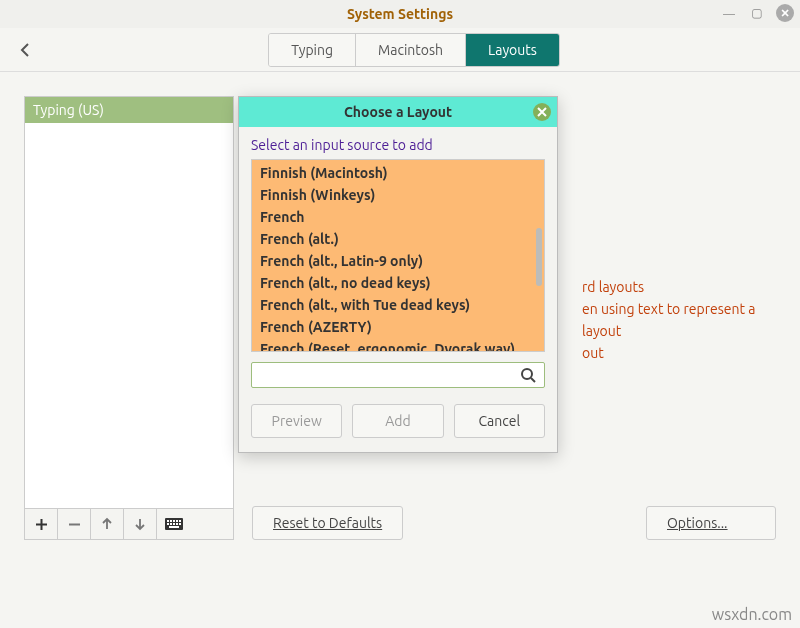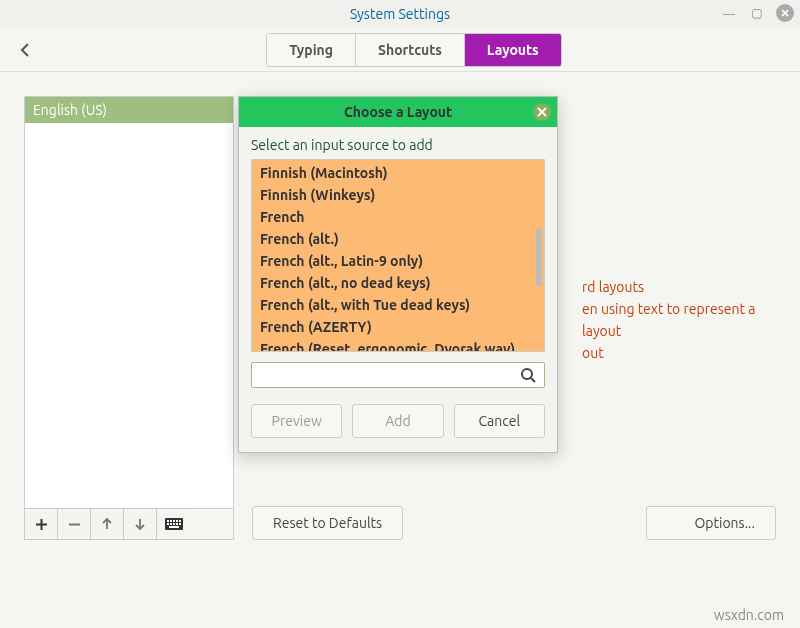--- a/index.html
+++ b/index.html
@@ -1,56 +1,56 @@
 <!DOCTYPE html>
 <html><head>
 <meta charset="utf-8">
 <style>
 * { box-sizing: border-box; margin: 0; padding: 0; font-family: "Segoe UI", "Ubuntu", sans-serif; font-size: 14px; }
 body { background: #f5f5f2; width: 800px; height: 628px; overflow: hidden; position: relative; }
 .titlebar { height: 28px; display: flex; align-items: center; justify-content: center; position: relative; background: #f0f0ed; }
-.titlebar-title { font-weight: normal; color: #0369a1; }
+.titlebar-title { font-weight: bold; color: #a16207; }
 .titlebar-controls { position: absolute; right: 6px; top: 4px; display: flex; gap: 10px; }
 .titlebar-controls span { width: 18px; height: 18px; display: flex; align-items: center; justify-content: center; color: #888; font-size: 12px; }
 .titlebar-controls .close { background: #aaa; border-radius: 50%; color: #fff; font-weight: bold; font-size: 11px; }
-.header-row { height: 44px; display: flex; align-items: center; padding: 0 12px; border-bottom: 1px solid #ddd; font-weight: bold; }
+.header-row { height: 44px; display: flex; align-items: center; padding: 0 12px; border-bottom: 1px solid #ddd; }
 .back-btn { width: 28px; height: 28px; display: flex; align-items: center; justify-content: center; color: #555; font-size: 18px; cursor: pointer; }
 .tabs { margin: 0 auto; display: flex; border: 1px solid #ccc; border-radius: 3px; overflow: hidden; }
 .tab { padding: 8px 22px; border-right: 1px solid #ccc; background: #f7f7f4; color: #555; cursor: pointer; }
 .tab:last-child { border-right: none; }
-.tab.active { background: #a21caf; color: #fff; }
+.tab.active { background: #0f766e; color: #fff; }
 .content { display: flex; padding: 24px; gap: 18px; height: 492px; }
 .left-col { width: 210px; display: flex; flex-direction: column; }
 .layout-list { flex: 1; border: 1px solid #ccc; background: #fff; }
 .layout-selected { background: #9fbf80; color: #fff; padding: 5px 8px; }
 .layout-toolbar { display: flex; border: 1px solid #ccc; border-top: none; }
 .tool-btn { width: 33px; height: 30px; display: flex; align-items: center; justify-content: center; border-right: 1px solid #ccc; background: #f4f4f1; color: #333; cursor: pointer; }
 .tool-btn:last-child { border-right: none; }
 .right-col { flex: 1; position: relative; display: flex; flex-direction: column; }
 .hint-lines { position: absolute; left: 330px; top: 180px; color: #c2410c; line-height: 22px; pointer-events: none; }
 .bottom-row { margin-top: auto; display: flex; justify-content: space-between; }
 .btn { padding: 8px 20px; border: 1px solid #ccc; border-radius: 3px; background: #f7f7f4; color: #444; cursor: pointer; }
-.btn.wide { min-width: 130px; text-align: right; }
+.btn.wide { min-width: 130px; text-align: left; text-decoration: underline; }
 .dialog { position: absolute; left: 238px; top: 96px; width: 320px; background: #f3f3f0; border: 1px solid #bbb; box-shadow: 0 4px 16px rgba(0,0,0,0.2); }
-.dialog-header { height: 30px; background: #22c55e; display: flex; align-items: center; justify-content: center; position: relative; }
+.dialog-header { height: 30px; background: #5eead4; display: flex; align-items: center; justify-content: center; position: relative; }
 .dialog-title { font-weight: bold; color: #333; }
 .dialog-close { position: absolute; right: 6px; top: 6px; width: 18px; height: 18px; border-radius: 50%; background: #84b05a; color: #fff; display: flex; align-items: center; justify-content: center; font-size: 11px; cursor: pointer; }
 .dialog-body { padding: 10px 12px 14px; }
-.dialog-label { color: #14532d; margin-bottom: 6px; }
+.dialog-label { color: #4c1d95; margin-bottom: 6px; }
 .source-list { height: 193px; border: 1px solid #ccc; background: #fdba74; overflow: hidden; position: relative; font-weight: bold; }
 .source-inner { padding: 2px 6px; }
 .source-item { padding: 3px 2px; color: #333; cursor: pointer; white-space: nowrap; }
 .scrollbar-thumb { position: absolute; right: 2px; top: 68px; width: 6px; height: 58px; background: #bcbcb9; border-radius: 3px; }
 .search-row { margin-top: 10px; display: flex; align-items: center; border: 1px solid #9dbd7d; background: #fff; border-radius: 2px; padding: 4px 8px; }
 .search-row input { flex: 1; border: none; outline: none; font-size: 14px; }
 .search-row .sicon { color: #555; }
 .dialog-buttons { display: flex; gap: 10px; margin-top: 16px; border-radius: 12px; }
 .dialog-buttons .btn { flex: 1; text-align: center; padding: 8px 0; }
 .dialog-buttons .btn.disabled { color: #999; }
-.watermark { position: absolute; right: 16px; bottom: 5px; font-size: 14px; color: #888; }
+.watermark { position: absolute; right: 8px; bottom: 5px; font-size: 16px; color: #888; }
 svg { display: block; }
 </style>
 </head>
 <body>
 
 <div class="titlebar">
   <span class="titlebar-title">System Settings</span>
   <div class="titlebar-controls">
     <span>—</span>
     <span>▢</span>
@@ -59,29 +59,29 @@
 </div>
 
 <div class="header-row">
   <div class="back-btn">
     <svg width="16" height="16" viewBox="0 0 16 16">
         <path d="M10 2 L4 8 L10 14" stroke="#555" stroke-width="2" fill="none"></path>
       </svg>
   </div>
   <div class="tabs">
     <div class="tab">Typing</div>
-    <div class="tab">Shortcuts</div>
+    <div class="tab">Macintosh</div>
     <div class="tab active">Layouts</div>
   </div>
 </div>
 
 <div class="content">
   <div class="left-col">
     <div class="layout-list">
-      <div class="layout-selected">English (US)</div>
+      <div class="layout-selected">Typing (US)</div>
     </div>
     <div class="layout-toolbar">
       <div class="tool-btn">
           <svg width="15" height="15" viewBox="0 0 15 15">
             <path d="M7.5 2v11M2 7.5h11" stroke="#333" stroke-width="2"></path>
           </svg>
         </div>
       <div class="tool-btn">
           <svg width="15" height="15" viewBox="0 0 15 15">
             <path d="M2 7.5h11" stroke="#777" stroke-width="2"></path>

